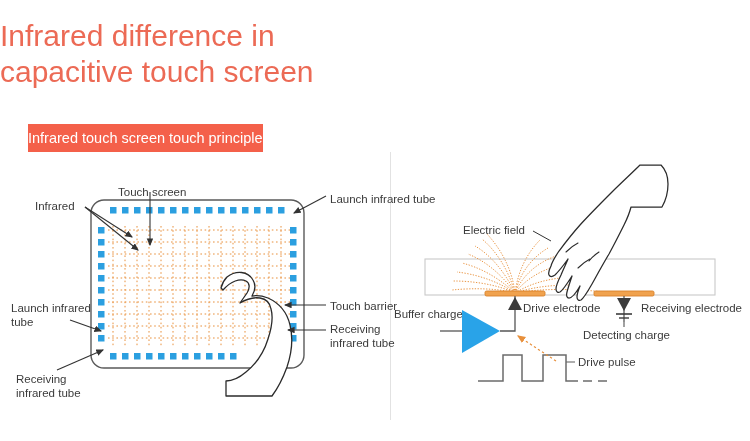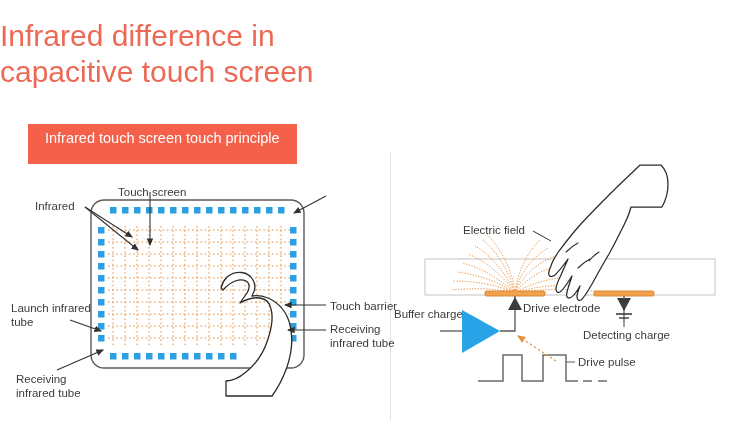--- a/index.html
+++ b/index.html
@@ -38,22 +38,22 @@
   }
   .title .line { display: block; }
 
   
   .banner {
     position: absolute;
     background: #f4604a;
     color: #ffffff;
     font-size: 14.5px;
     line-height: 28px;
-    height: 40px;
-    padding: 0 17px;
+    height: 28px;
+    padding: 0 0;
     white-space: nowrap;
     box-sizing: border-box;
   }
   #banner-left  { left: 28px;  top: 124px; }
   #banner-right { left: 400px; top: 124px; }
 
   
   .divider {
     position: absolute;
     left: 390px;
@@ -92,38 +92,40 @@
   </div>
 
   <div class="banner" id="banner-left">Infrared touch screen touch principle</div>
 
   <div class="divider"></div>
 
   <div class="lbl" style="left:118px; top:177px;margin-top:8px;">Touch screen</div>
 
   <div class="lbl" style="left:35px; top:199px;">Infrared</div>
 
+  <div class="lbl" style="left:330px; top:192px;">Launch infrared tube</div>
 
   <div class="lbl" style="left:330px; top:299px;">Touch barrier</div>
 
   <div class="lbl" style="left:330px; top:322px;">Receiving</div>
   <div class="lbl" style="left:330px; top:336px;">infrared tube</div>
 
   <div class="lbl" style="left:11px; top:301px;">Launch infrared</div>
   <div class="lbl" style="left:11px; top:315px;">tube</div>
 
   <div class="lbl" style="left:16px; top:372px;">Receiving</div>
   <div class="lbl" style="left:16px; top:386px;">infrared tube</div>
 
   <div class="lbl" style="left:463px; top:223px;">Electric field</div>
 
   <div class="lbl" style="left:394px; top:307px;">Buffer charge</div>
 
   <div class="lbl" style="left:523px; top:301px;">Drive electrode</div>
 
+  <div class="lbl" style="left:641px; top:301px;">Receiving electrode</div>
 
   <div class="lbl" style="left:583px; top:328px;">Detecting charge</div>
 
   <div class="lbl" style="left:578px; top:355px;">Drive pulse</div>
 
   <svg class="canvas" viewBox="0 0 750 441">
     <defs>
       <marker id="arrHead" markerWidth="7" markerHeight="7" refX="6" refY="3" orient="auto">
         <path d="M0,0 L7,3 L0,6 z" fill="#333333"></path>
       </marker>

